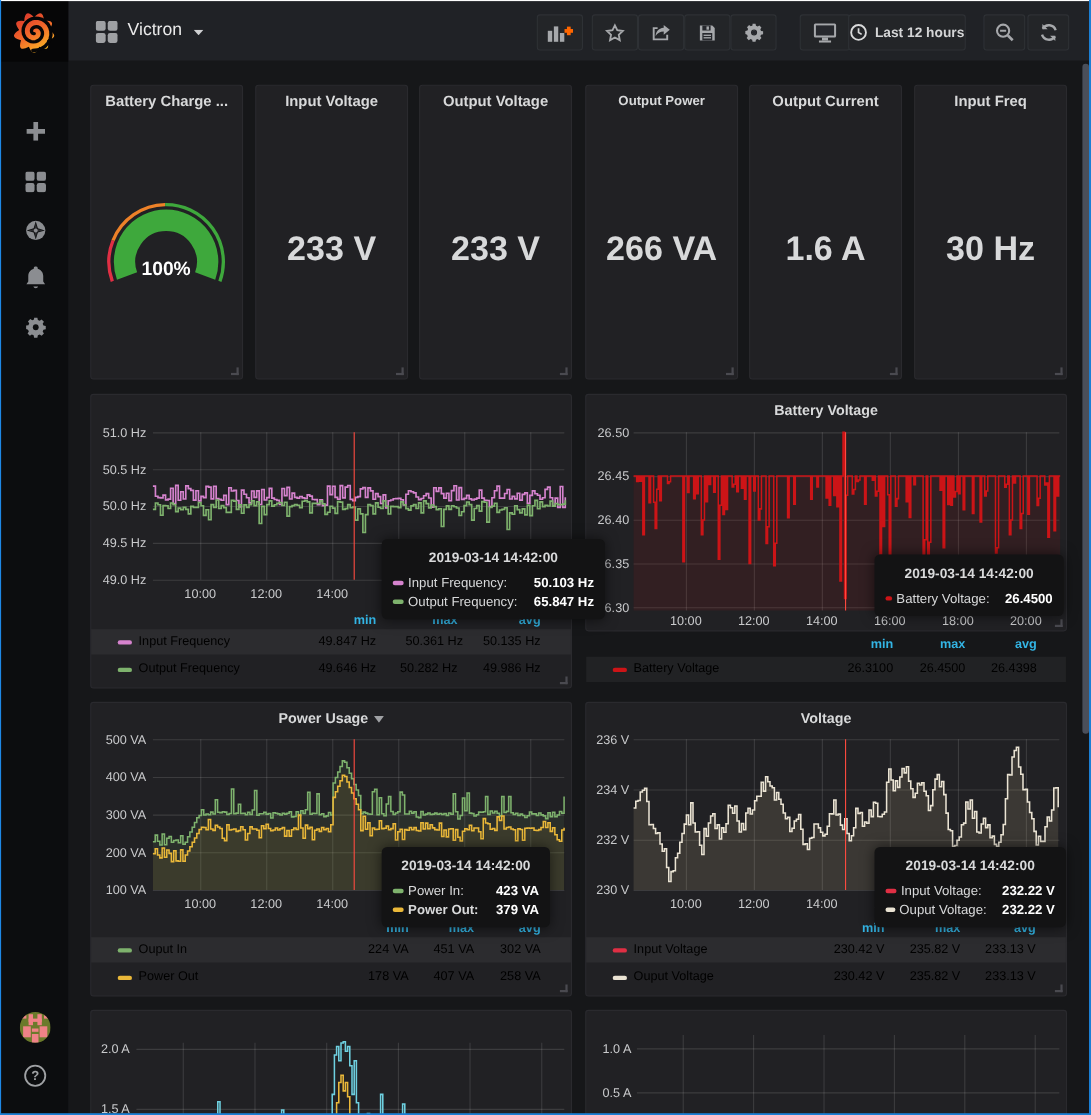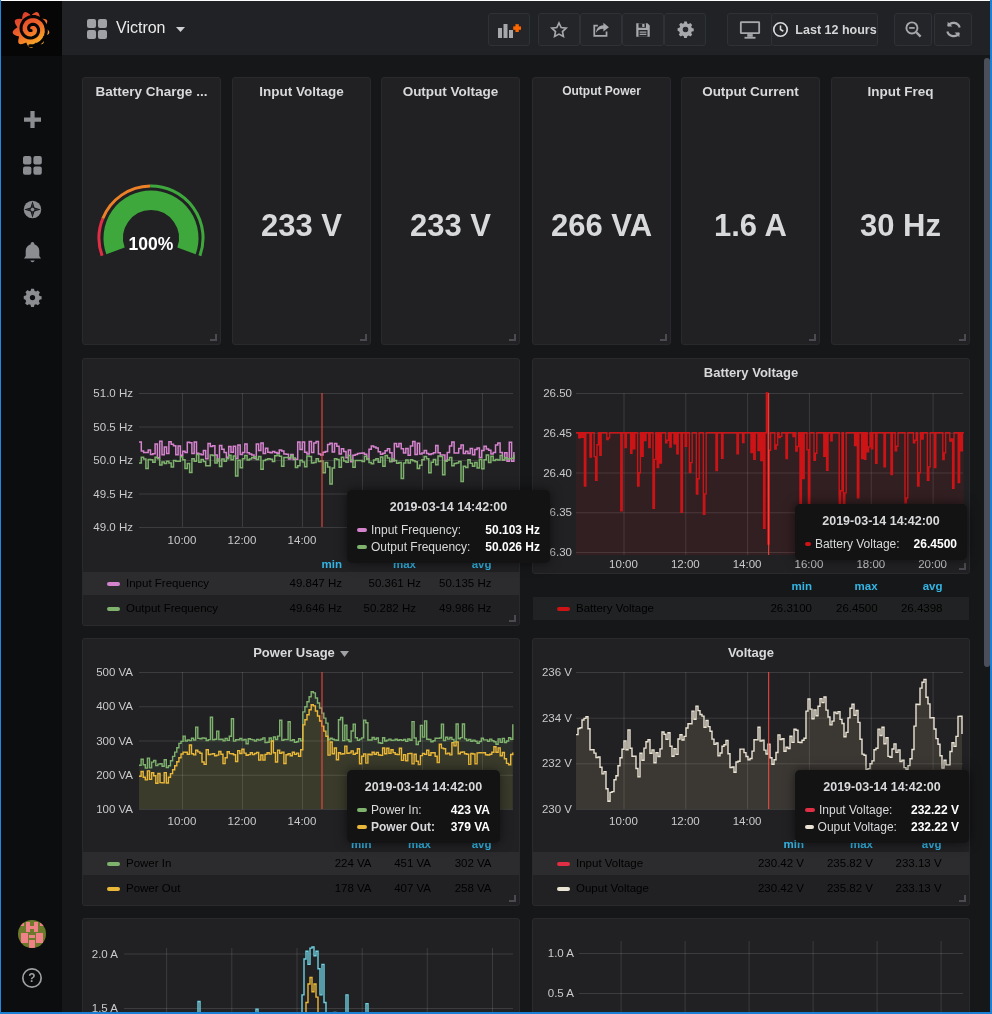--- a/index.html
+++ b/index.html
@@ -330,21 +330,21 @@
         <text x="219" y="186" text-anchor="middle" font-size="11.5" fill="#c9cacc">14:00</text>
         <path d="M56.0,126.3H58.1V120.2H60.2V125.7H62.3V129.1H64.4V119.1H66.5V128.9H68.6V123.1H70.7V121.5H72.8V126.6H74.9V125.1H77.0V124.7H79.1V127.2H81.2V120.7H83.3V128.5H85.4V126.7H87.5V121.7H89.6V117.4H91.7V113.1H93.8V108.8H95.9V104.4H98.0V102.4H100.1V97.1H102.2V102.0H104.3V101.0H106.4V101.6H108.5V99.3H110.6V101.0H112.7V88.1H114.8V99.4H116.9V99.8H119.0V98.9H121.1V99.3H123.2V101.5H125.3V100.6H127.4V78.2H129.5V100.8H131.6V100.2H133.7V92.1H135.8V100.5H137.9V100.3H140.0V101.7H142.1V99.4H144.2V101.4H146.3V97.3H148.4V79.7H150.5V102.1H152.6V100.8H154.7V100.8H156.8V99.5H158.9V101.1H161.0V100.5H163.1V104.7H165.2V99.8H167.3V100.4H169.4V100.9H171.5V102.0H173.6V100.4H175.7V101.1H177.8V100.3H179.9V98.9H182.0V103.6H184.1V103.2H186.2V99.0H188.3V102.3H190.4V98.0H192.5V100.5H194.6V97.1H196.7V81.3H198.8V101.3H200.9V100.4H203.0V100.6H205.1V82.7H207.2V101.6H209.3V100.7H211.4V103.4H213.5V102.7H215.6V99.7H217.7V101.9H219.8V72.9H221.9V67.8H224.0V62.8H226.1V57.8H228.2V52.7H230.3V53.9H232.4V59.0H234.5V64.0H236.6V69.0H238.7V74.1H240.8V79.1H242.9V84.1H245.0V100.7H247.1V99.3H249.2V100.2H251.3V101.0H253.4V101.3H255.5V80.7H257.6V78.5H259.7V101.6H261.8V86.3H263.9V100.8H266.0V102.5H268.1V92.0H270.2V85.1H272.3V98.7H274.4V101.4H276.5V100.1H278.6V98.9H280.7V81.1H282.8V83.8H284.9V101.0H287.0V101.0H289.1V98.5H291.2V100.2H293.3V99.0H295.4V103.8H297.5V104.3H299.6V98.8H301.7V102.0H303.8V101.1H305.9V100.1H308.0V101.4H310.1V101.1H312.2V100.2H314.3V101.3H316.4V100.6H318.5V101.4H320.6V100.5H322.7V102.4H324.8V100.0H326.9V101.2H329.0V82.6H331.1V99.0H333.2V105.5H335.3V102.4H337.4V86.4H339.5V98.1H341.6V81.9H343.7V100.2H345.8V100.5H347.9V102.8H350.0V101.7H352.1V99.3H354.2V99.4H356.3V99.0H358.4V85.1H360.5V101.5H362.6V98.3H364.7V100.1H366.8V98.5H368.9V100.4H371.0V102.7H373.1V85.0H375.2V99.7H377.3V98.6H379.4V85.0H381.5V99.9H383.6V101.5H385.7V100.4H387.8V102.3H389.9V101.1H392.0V102.3H394.1V104.2H396.2V102.5H398.3V99.2H400.4V100.9H402.5V100.9H404.6V102.3H406.7V100.1H408.8V101.8H410.9V102.7H413.0V105.2H415.1V99.9H417.2V103.4H419.3V99.4H421.4V103.5H423.5V102.0H425.6V98.8H427.7V100.3H429.8V85.2" fill="none" stroke="#7eb26d" stroke-width="1.4"></path>
         <path d="M56.0,137.2H58.1V132.5H60.2V138.3H62.3V140.9H64.4V131.9H66.5V140.4H68.6V133.7H70.7V136.8H72.8V144.3H74.9V134.5H77.0V143.6H79.1V143.9H81.2V133.6H83.3V144.0H85.4V138.3H87.5V134.6H89.6V130.7H91.7V126.7H93.8V122.8H95.9V118.8H98.0V115.0H100.1V113.1H102.2V113.2H104.3V115.3H106.4V106.0H108.5V114.7H110.6V115.9H112.7V111.2H114.8V112.9H116.9V114.2H119.0V123.0H121.1V125.2H123.2V110.8H125.3V115.5H127.4V115.1H129.5V114.7H131.6V116.8H133.7V116.1H135.8V112.5H137.9V115.3H140.0V124.6H142.1V118.7H144.2V112.7H146.3V114.6H148.4V114.7H150.5V115.8H152.6V122.5H154.7V111.6H156.8V114.5H158.9V110.3H161.0V114.1H163.1V116.3H165.2V115.6H167.3V113.8H169.4V115.6H171.5V114.5H173.6V113.4H175.7V121.1H177.8V116.0H179.9V121.1H182.0V115.4H184.1V113.8H186.2V115.1H188.3V101.9H190.4V113.8H192.5V123.0H194.6V111.1H196.7V114.3H198.8V113.1H200.9V124.5H203.0V115.7H205.1V114.7H207.2V116.8H209.3V113.2H211.4V115.4H213.5V114.1H215.6V117.2H217.7V110.8H219.8V85.9H221.9V80.8H224.0V75.8H226.1V70.8H228.2V65.7H230.3V66.9H232.4V72.0H234.5V77.0H236.6V82.0H238.7V87.1H240.8V92.1H242.9V97.2H245.0V116.1H247.1V103.0H249.2V114.8H251.3V109.0H253.4V120.8H255.5V113.8H257.6V115.1H259.7V114.8H261.8V107.1H263.9V114.3H266.0V113.9H268.1V111.9H270.2V115.4H272.3V114.3H274.4V109.8H276.5V124.7H278.6V117.2H280.7V114.9H282.8V124.1H284.9V115.2H287.0V115.8H289.1V113.3H291.2V115.3H293.3V113.4H295.4V116.0H297.5V116.4H299.6V109.0H301.7V114.7H303.8V109.3H305.9V114.4H308.0V110.8H310.1V113.6H312.2V115.2H314.3V115.6H316.4V109.3H318.5V121.4H320.6V115.6H322.7V121.8H324.8V114.6H326.9V114.5H329.0V124.8H331.1V115.2H333.2V122.2H335.3V125.5H337.4V116.6H339.5V114.5H341.6V115.4H343.7V111.3H345.8V116.3H347.9V113.7H350.0V113.8H352.1V117.2H354.2V123.5H356.3V105.2H358.4V109.1H360.5V109.8H362.6V114.9H364.7V114.1H366.8V115.9H368.9V103.6H371.0V106.9H373.1V102.9H375.2V114.7H377.3V113.2H379.4V112.9H381.5V114.7H383.6V115.3H385.7V125.4H387.8V114.5H389.9V115.0H392.0V124.8H394.1V113.9H396.2V113.7H398.3V113.9H400.4V113.8H402.5V115.7H404.6V116.0H406.7V115.2H408.8V113.2H410.9V107.8H413.0V113.3H415.1V108.9H417.2V116.8H419.3V113.5H421.4V119.8H423.5V124.4H425.6V125.8H427.7V115.5H429.8V113.5" fill="none" stroke="#eab839" stroke-width="1.4"></path>
         <line x1="239" y1="33" x2="239" y2="170" stroke="#ff4b40" stroke-width="1"></line>
       </svg>
       <div class="lhdr" style="right:147.5px;top:199px;width:60px;left:auto">min</div>
       <div class="lhdr" style="right:88px;top:199px;width:60px;left:auto">max</div>
       <div class="lhdr" style="right:27.5px;top:199px;width:60px;left:auto">avg</div>
       <div class="legrow odd" style="top:213px">
         <span class="ldash" style="background:#7eb26d"></span>
-        <span class="lname">Power In</span>
+        <span class="lname">Ouput In</span>
         <span class="lval" style="right:147.5px;width:80px;left:auto">224 VA</span>
         <span class="lval" style="right:88px;width:80px;left:auto">451 VA</span>
         <span class="lval" style="right:27.5px;width:80px;left:auto">302 VA</span>
       </div>
       <div class="legrow" style="top:238px">
         <span class="ldash" style="background:#eab839"></span>
         <span class="lname">Power Out</span>
         <span class="lval" style="right:147.5px;width:80px;left:auto">178 VA</span>
         <span class="lval" style="right:88px;width:80px;left:auto">407 VA</span>
         <span class="lval" style="right:27.5px;width:80px;left:auto">258 VA</span>
@@ -430,21 +430,21 @@
     <div class="tt" style="left:347px;top:490px;width:203px">
       <div class="ttt">2019-03-14 14:42:00</div>
       <div class="row">
         <span class="dash" style="background:#d683ce"></span>
         <span class="lbl">Input Frequency:</span>
         <span class="val">50.103 Hz</span>
       </div>
       <div class="row">
         <span class="dash" style="background:#7eb26d"></span>
         <span class="lbl">Output Frequency:</span>
-        <span class="val">50.026 Hz</span>
+        <span class="val">65.847 Hz</span>
       </div>
     </div>
     <div class="tt" style="left:795px;top:504px;width:172px">
       <div class="ttt">2019-03-14 14:42:00</div>
       <div class="row">
         <span class="dash" style="background:#cc1417"></span>
         <span class="lbl">Battery Voltage:</span>
         <span class="val">26.4500</span>
       </div>
     </div>

